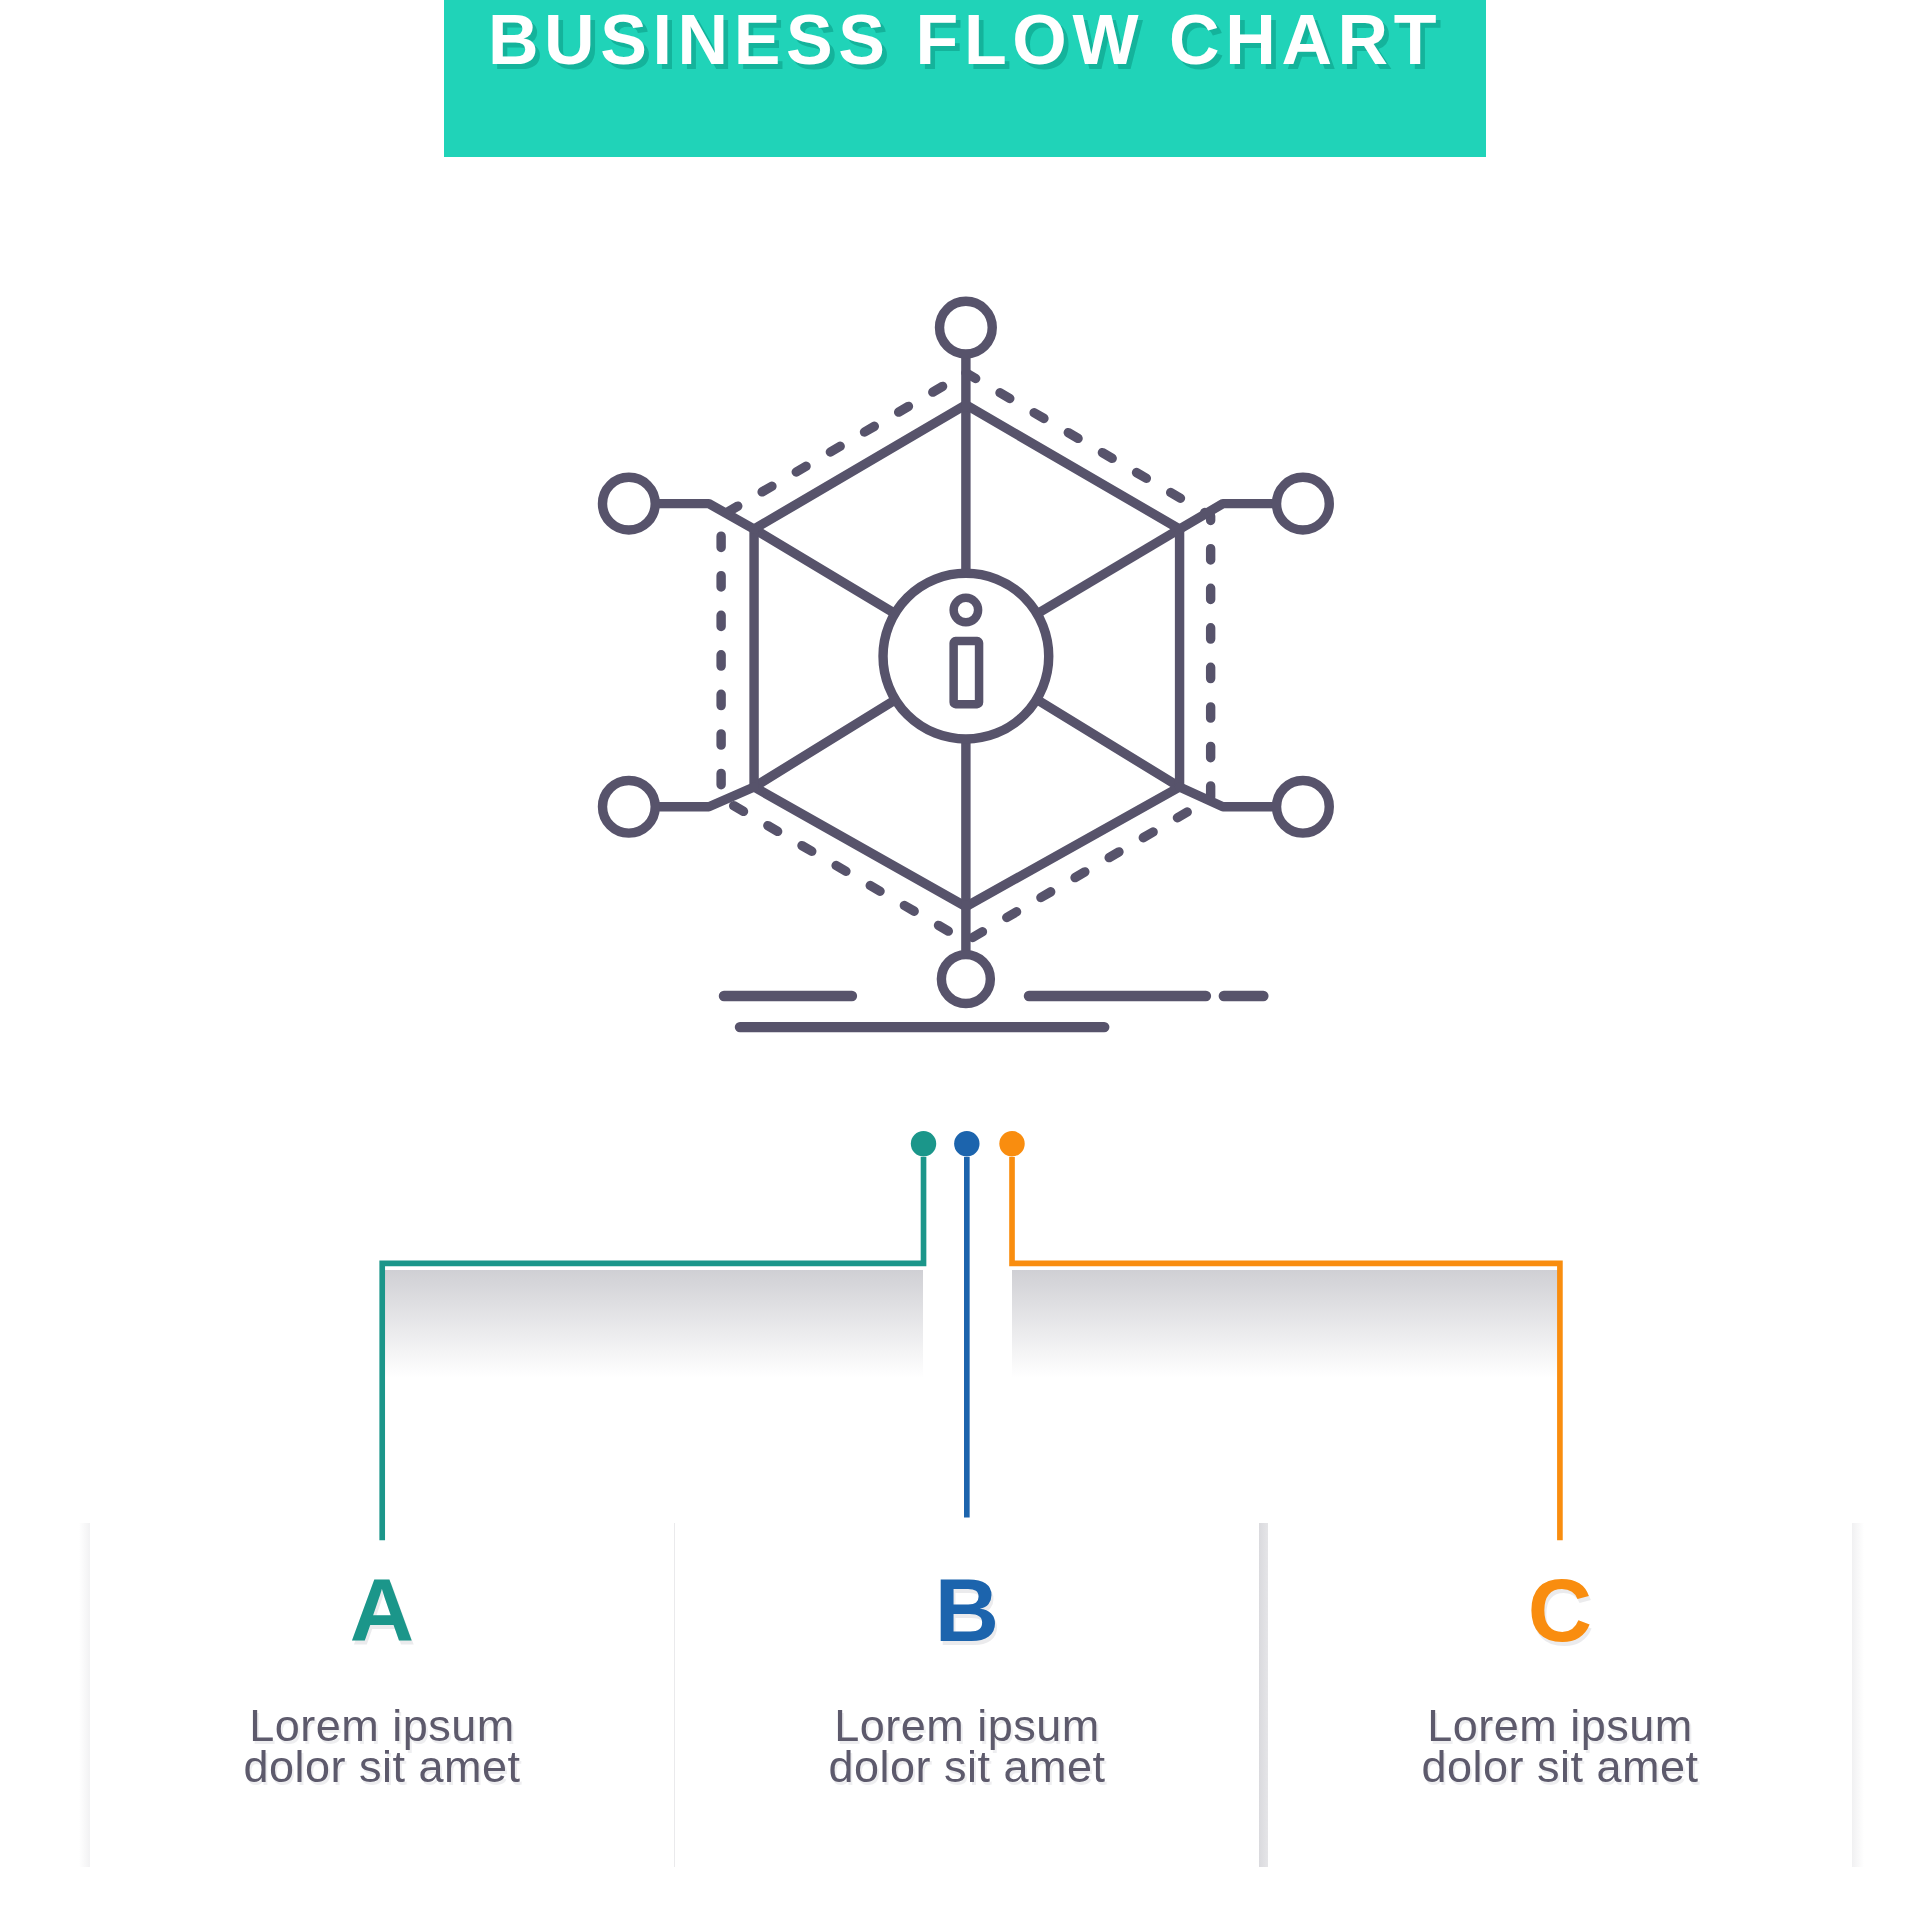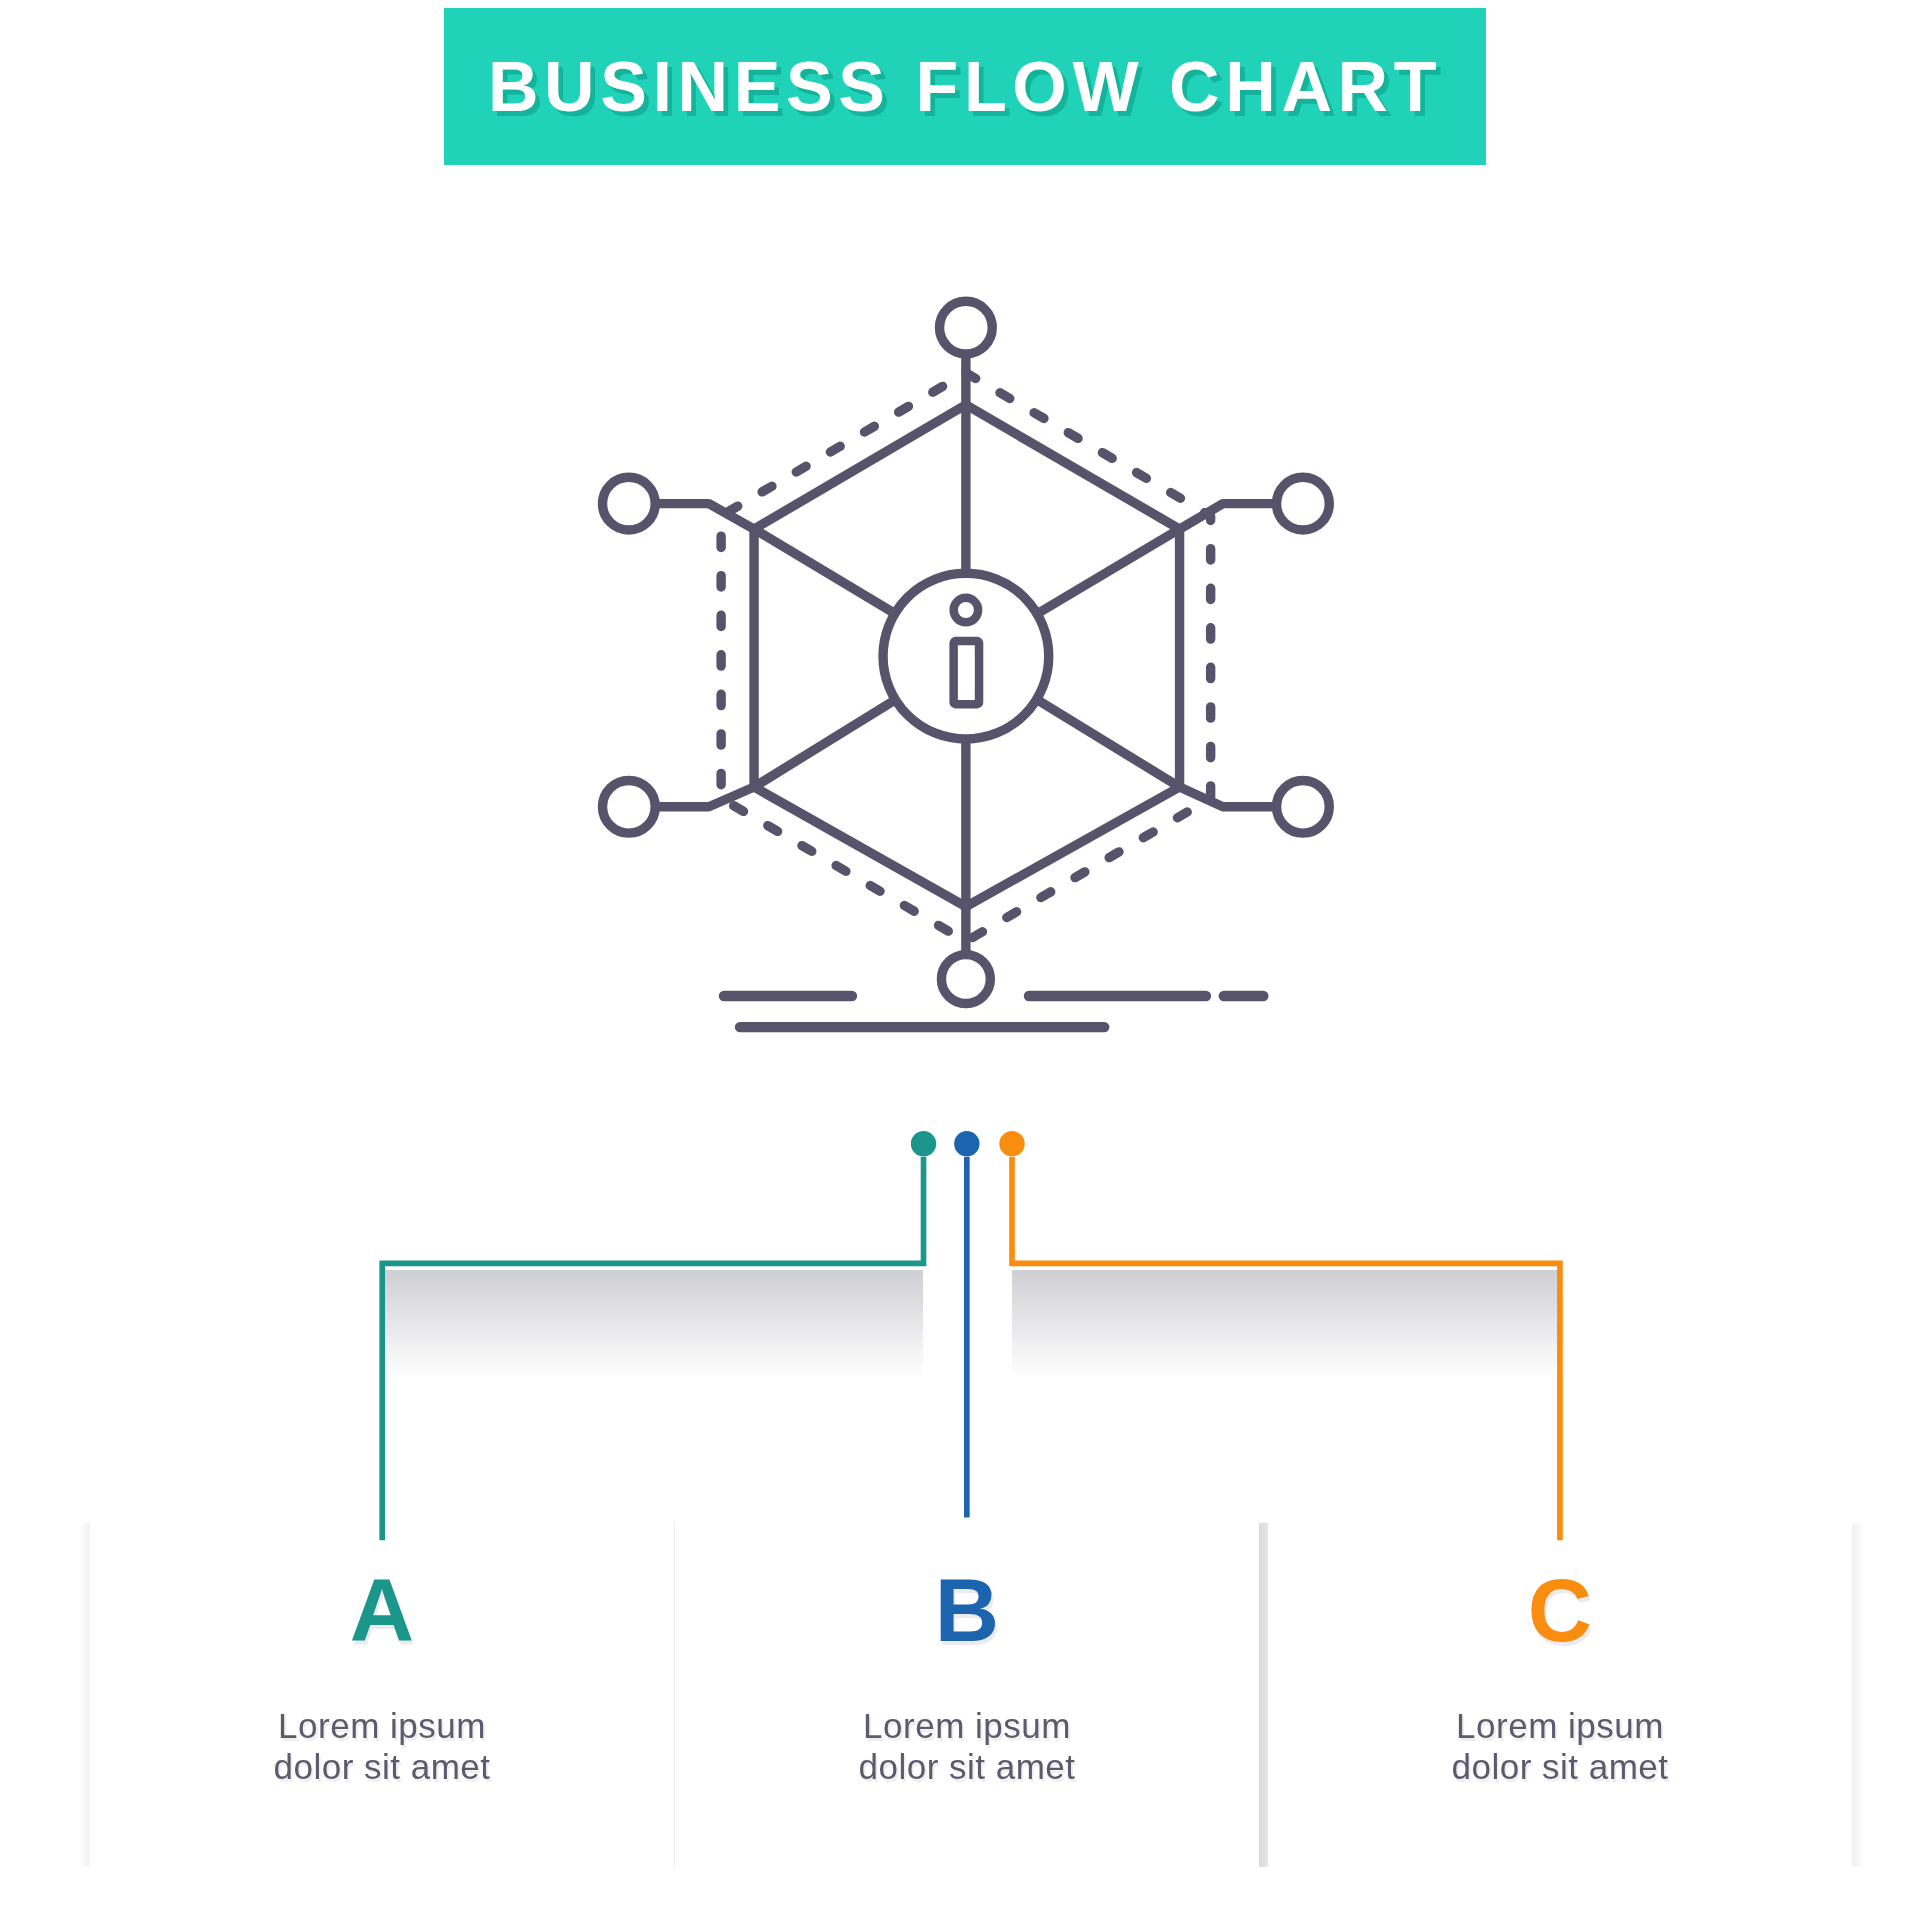--- a/index.html
+++ b/index.html
@@ -2,23 +2,23 @@
 <html style="--banner: #20d3b8; --banner-text: #ffffff; --banner-text-shadow: #14b39b; --icon: #57536b; --teal: #1b968a; --blue: #1c64ad; --orange: #f98d0f; --text: #5d5a6c;font-size:15px"><head>
 <meta charset="utf-8">
 <style>
   html,body{margin:0;padding:0;background:#ffffff;}
   #stage{
     position:relative;width:1928px;height:1928px;background:#ffffff;overflow:hidden;
     font-family:"Liberation Sans", sans-serif;
   }
   
   .banner{
-    position:absolute;left:444px;top:8px;width:1042px;height:157px;
+    position:absolute;left:444px;top:0;width:1042px;height:157px;
     background:var(--banner,#20d3b8);
-    display:flex;align-items:center;justify-content:center;
+    display:flex;justify-content:center;
   }
   .banner-title{
     color:var(--banner-text,#ffffff);
     font-size:70px;font-weight:bold;letter-spacing:5.6px;white-space:nowrap;
     text-shadow:4.7px 4.7px 0 var(--banner-text-shadow,#14b39b);
   }
   
   .page{
     position:absolute;top:1270px;height:122px;
     background:linear-gradient(to bottom, rgba(130,130,142,0.38), rgba(255,255,255,0) 88%);
@@ -44,21 +44,21 @@
   .section.b{left:675px;}
   .section.c{left:1268px;}
   .section .letter{
     margin-top:43px;font-size:89px;line-height:89px;font-weight:bold;
     text-shadow:1.9px 3.8px 0 rgba(93,90,108,0.12);
   }
   .section.a .letter{color:var(--teal,#1b968a);}
   .section.b .letter{color:var(--blue,#1c64ad);}
   .section.c .letter{color:var(--orange,#f98d0f);}
   .section .desc{
-    margin-top:50px;font-size:35px;line-height:41px;letter-spacing:0.5px;
+    margin-top:50px;font-size:45px;line-height:41px;letter-spacing:0.5px;
     color:var(--text,#5d5a6c);
     text-shadow:1.9px 2.8px 0 rgba(93,90,108,0.10);
   }
   
   svg.overlay{position:absolute;left:0;top:0;width:1928px;height:1928px;pointer-events:none;}
   .ic{stroke:var(--icon,#57536b);fill:none;stroke-width:10;stroke-linecap:round;stroke-linejoin:round;}
   .ic.dashed{stroke-dasharray:12 30;}
   .ic.fillw{fill:#ffffff;}
   .ic.thin{stroke-width:9;}
   .ic.ground{stroke-width:11;}

